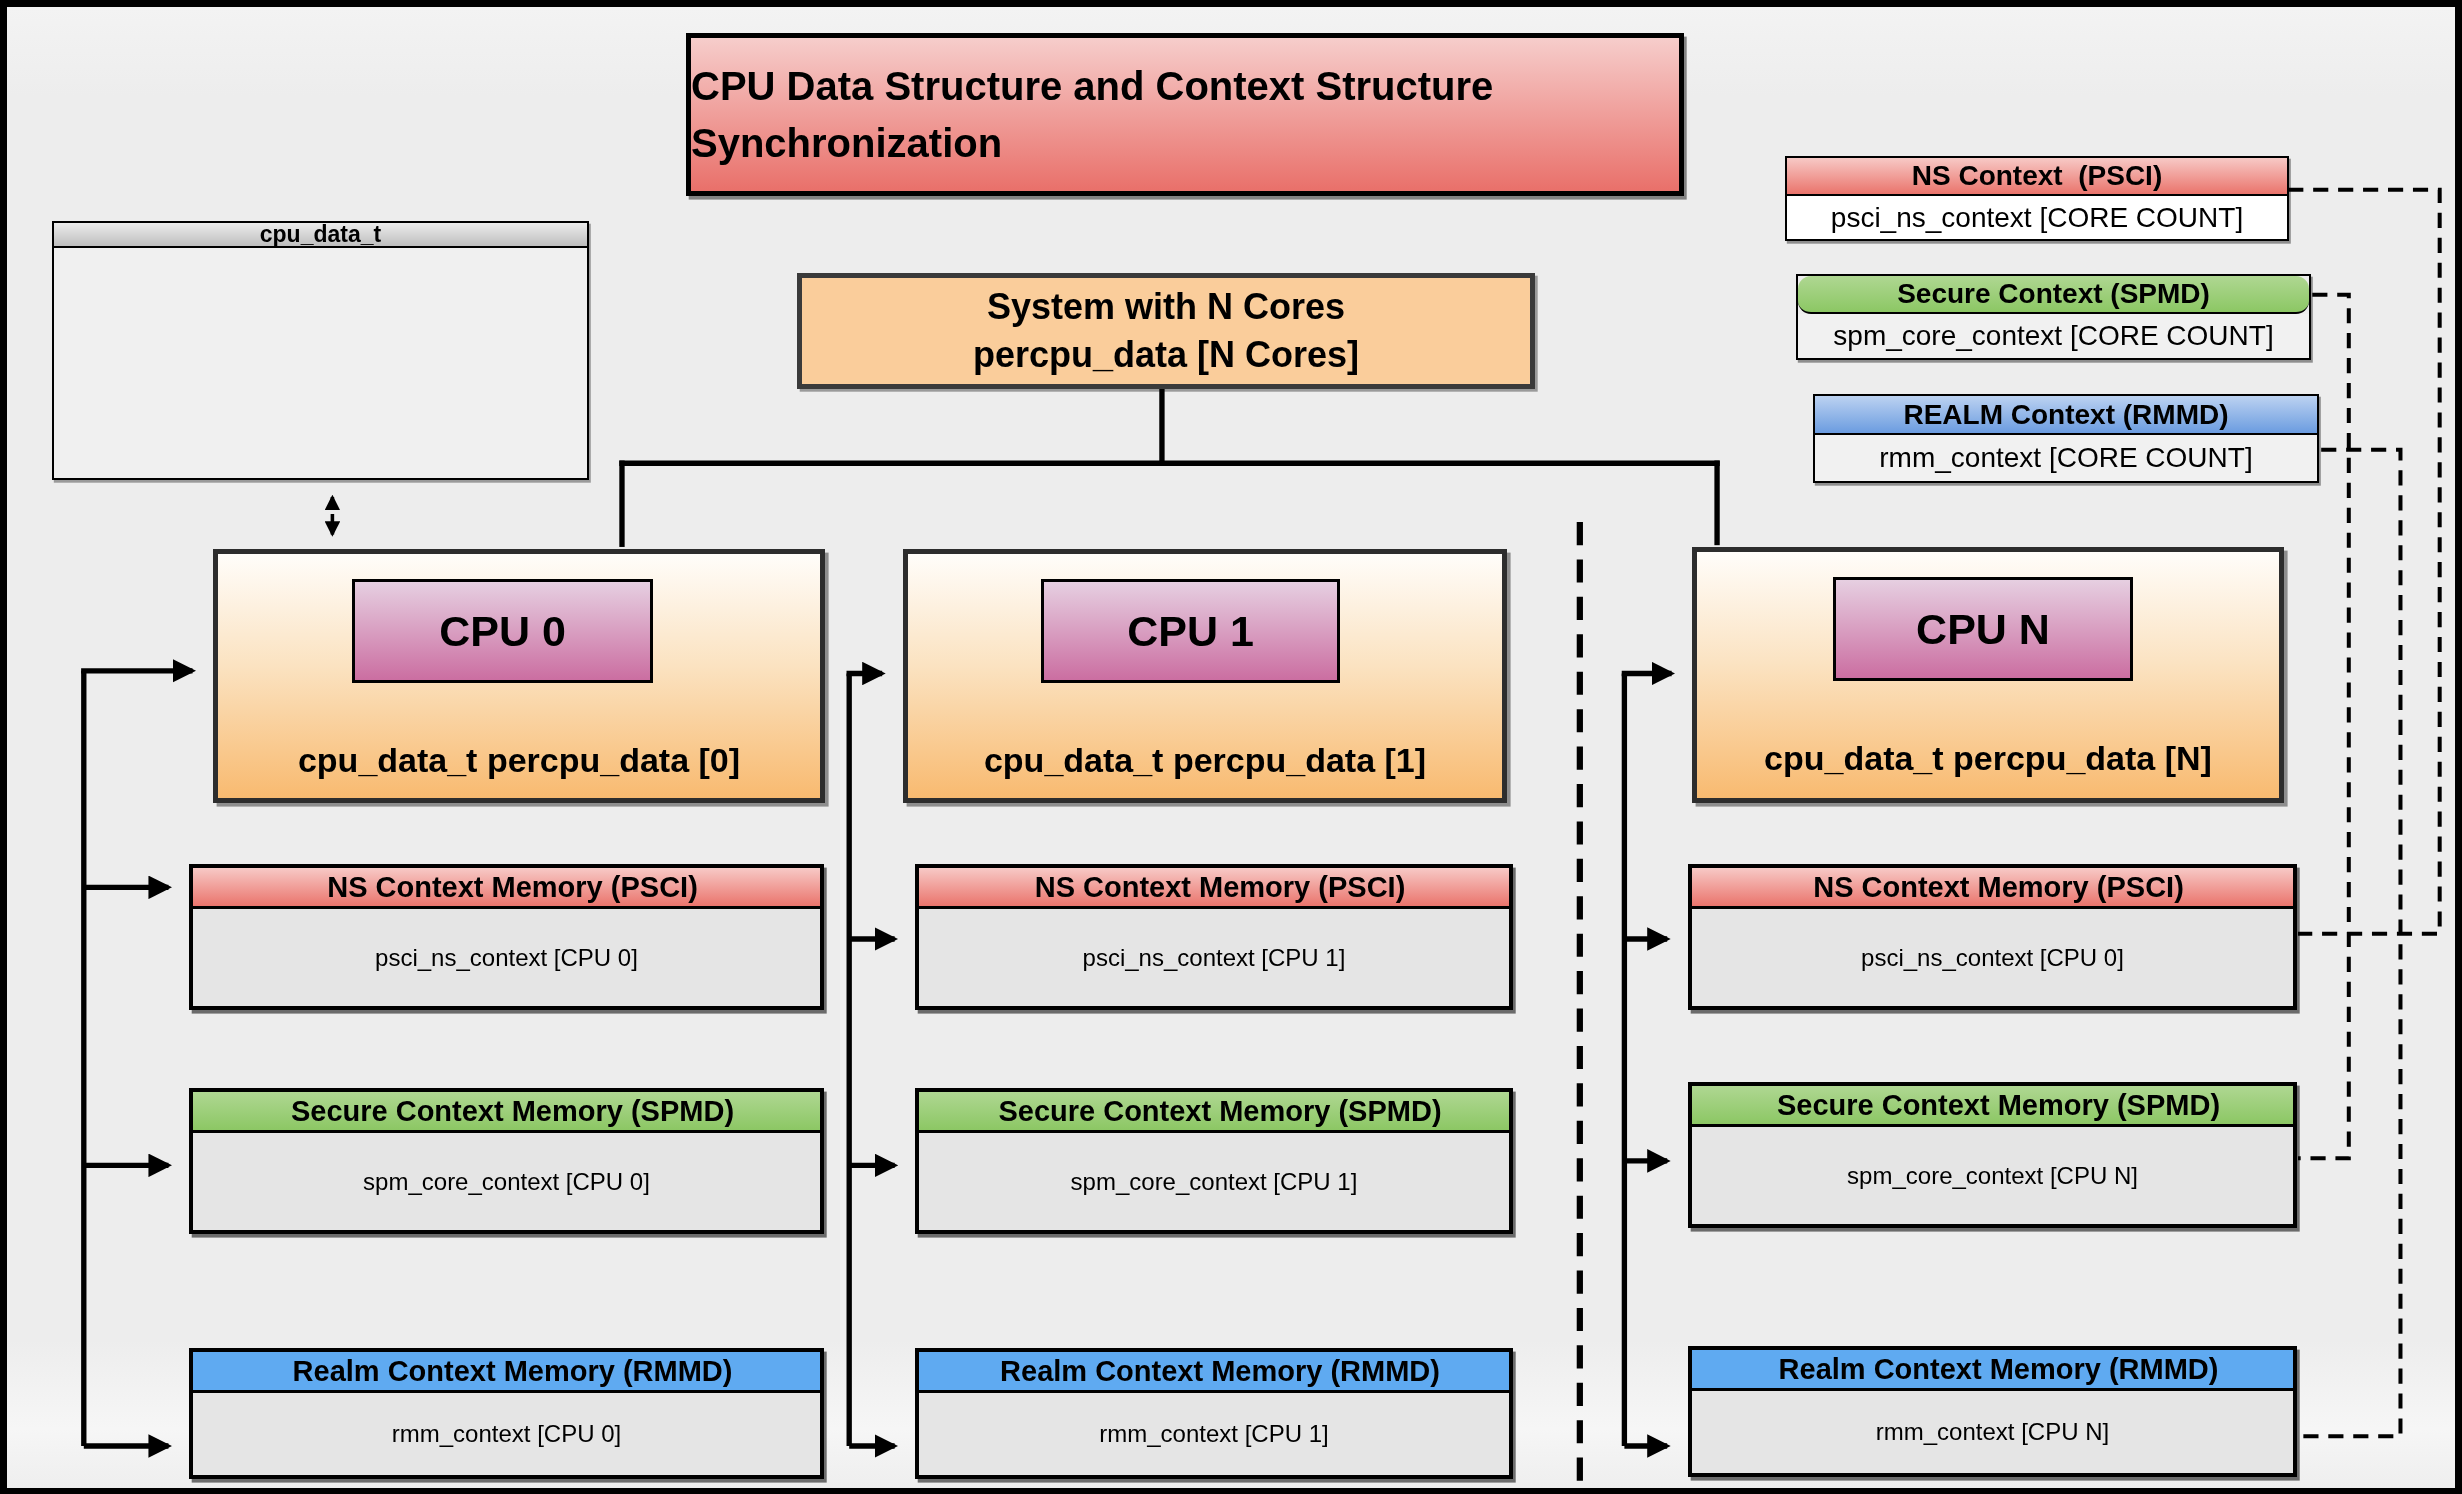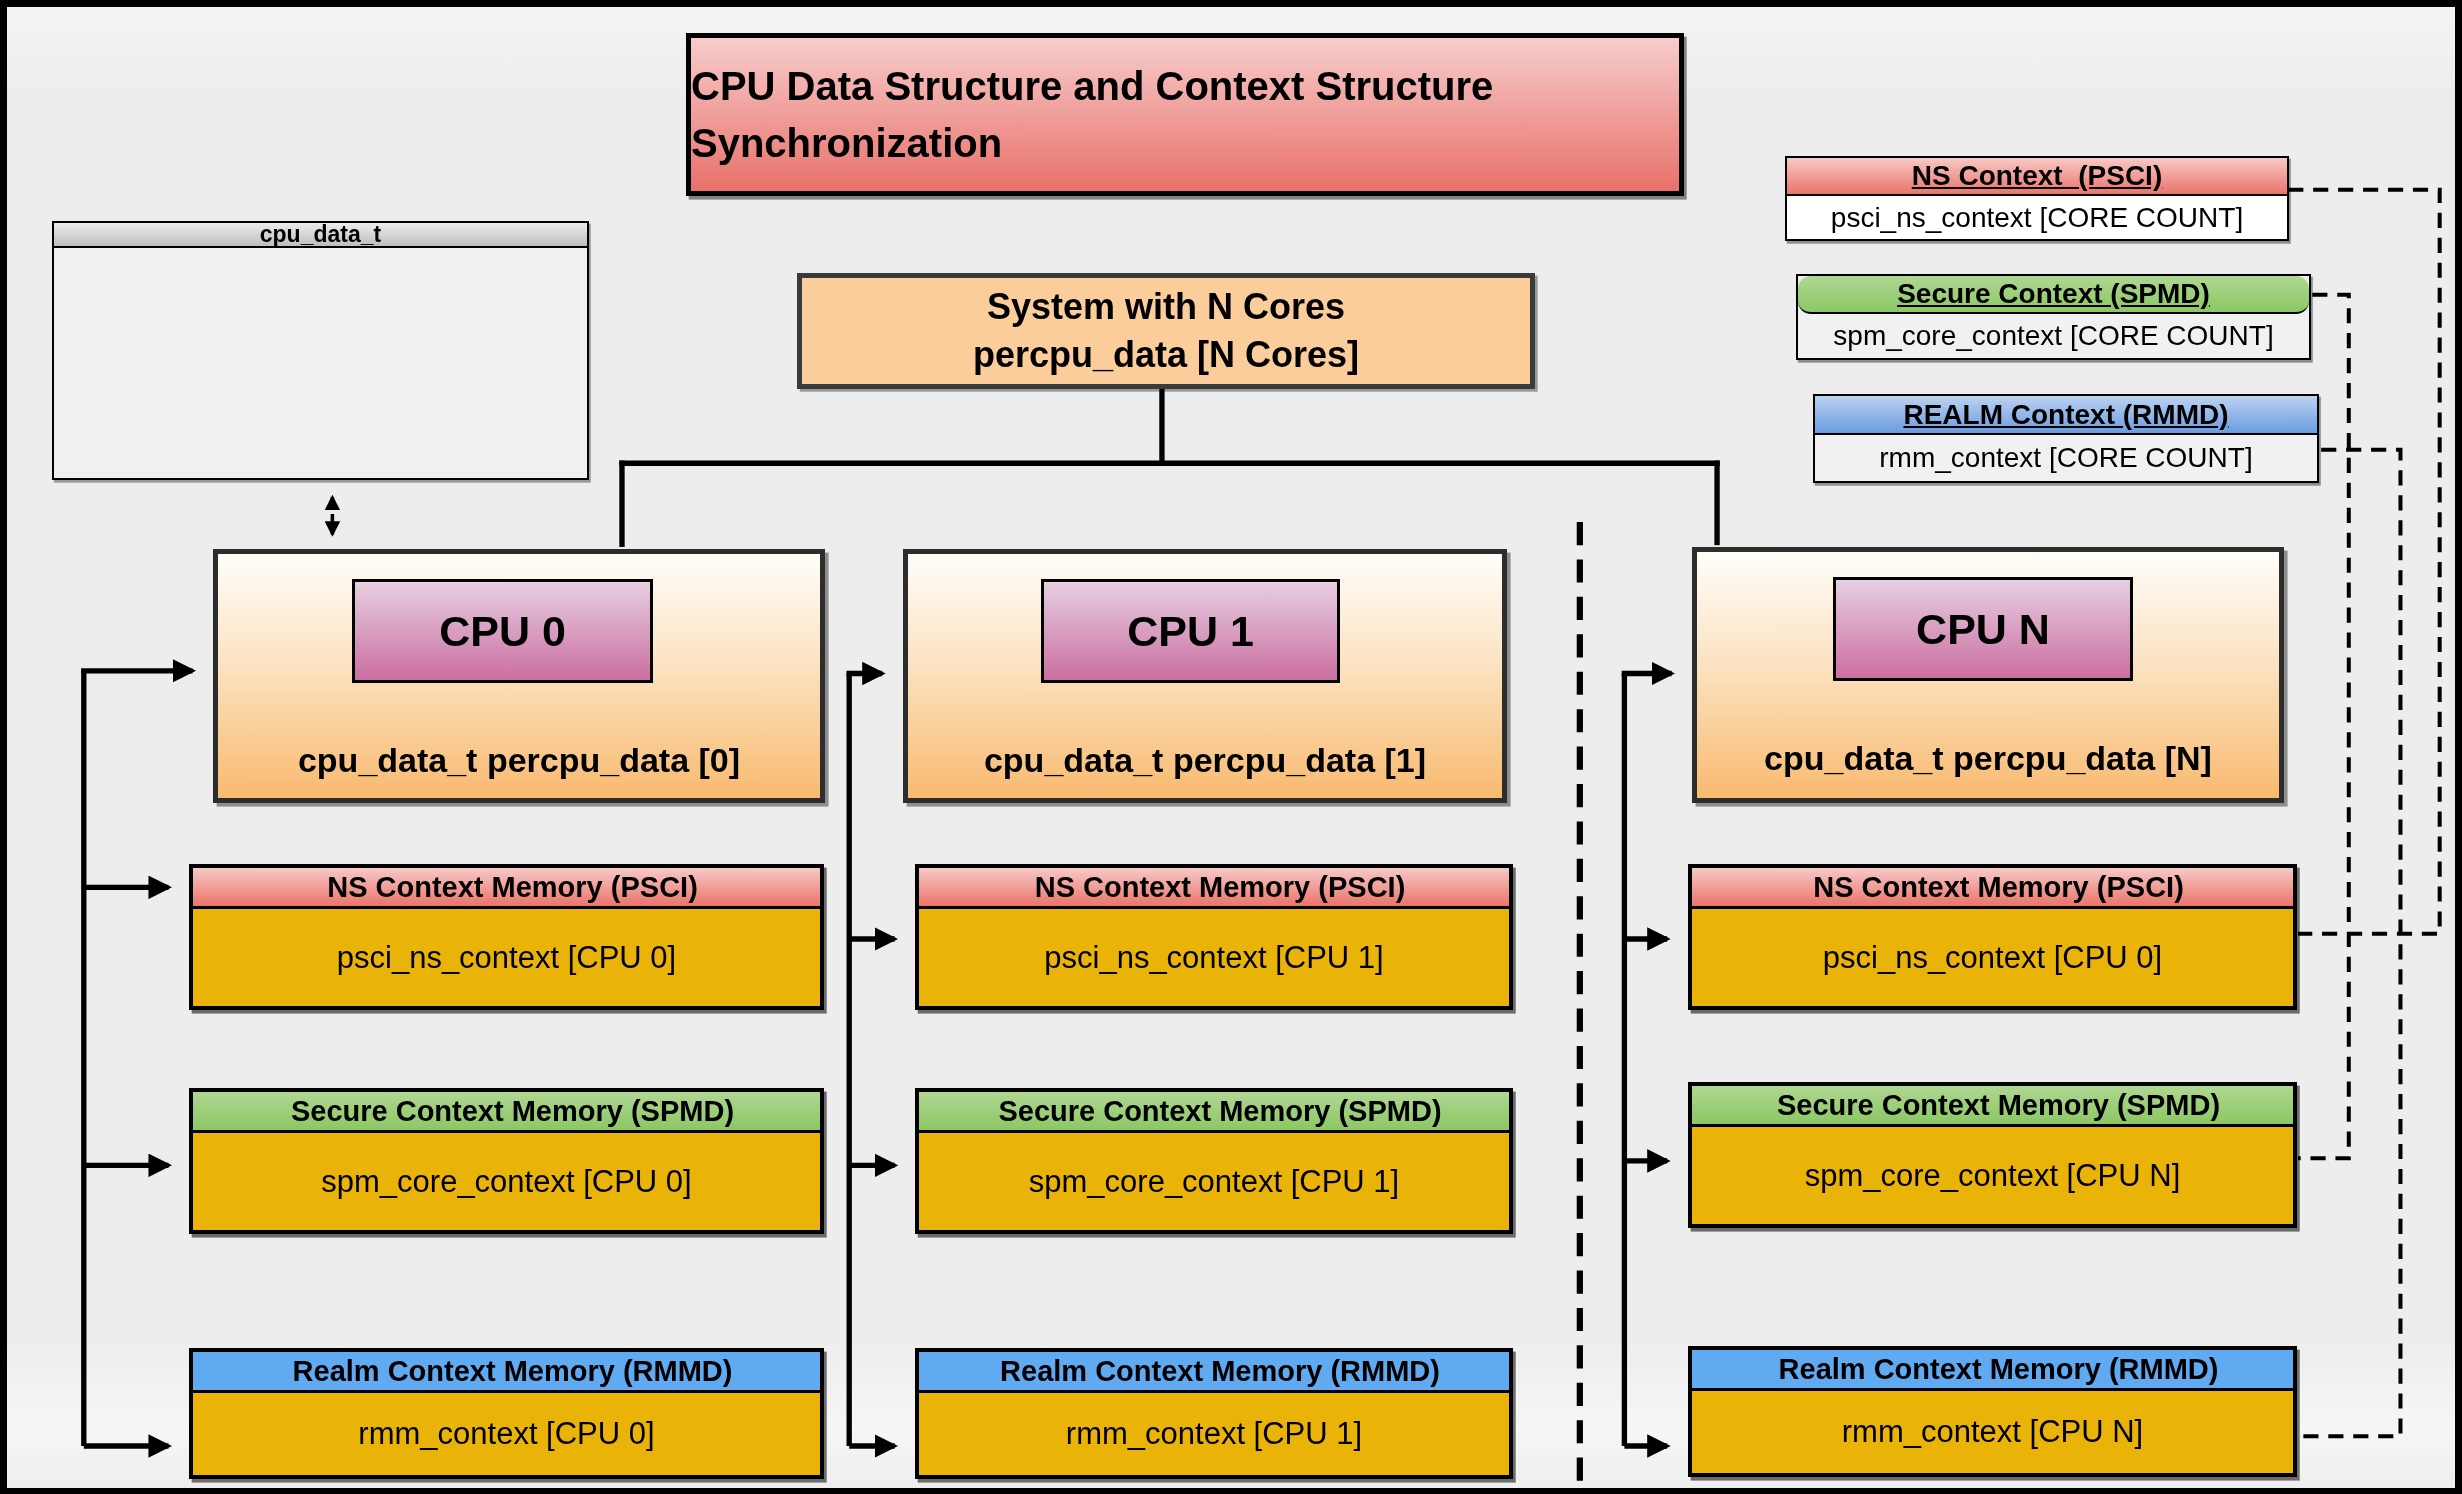--- a/index.html
+++ b/index.html
@@ -31,42 +31,42 @@
   .struct-note{font-style:italic;font-size:26px;line-height:33px;margin-top:23px;}
 
   .system-box{
     left:790px;top:266px;width:738px;height:116px;
     background:var(--orange-fill,#FACD9B);border:5.3px solid #3a3a3a;box-shadow:2.7px 2.7px 0 rgba(0,0,0,.35);
     display:flex;flex-direction:column;align-items:center;justify-content:center;
     font-size:36px;font-weight:bold;line-height:48px;text-align:center;
   }
 
   .legend{border:2.7px solid #000;box-shadow:1.8px 2.7px 0 rgba(0,0,0,.4);}
-  .legend .hdr{display:flex;align-items:center;justify-content:center;font-weight:bold;font-size:28px;border-bottom:2.7px solid #000;white-space:pre;text-decoration:underline;}
+  .legend .hdr{display:flex;align-items:center;justify-content:center;font-weight:bold;font-size:28px;border-bottom:2.7px solid #000;white-space:pre;}
   .legend .bod{display:flex;align-items:center;justify-content:center;font-size:28px;white-space:pre;}
 
   .hdr-red{background:linear-gradient(180deg,var(--red-light,#F7C9C6),var(--red-dark,#EA746C));}
   .hdr-green{background:linear-gradient(180deg,var(--green-light,#AFD792),var(--green-dark,#8CC764));}
   .hdr-blue-flat{background:var(--blue-flat,#5FAAF1);}
   .hdr-blue-grad{background:linear-gradient(180deg,var(--blue-legend-light,#BCD2F1),var(--blue-legend-dark,#6B9CE0));}
 
   .cpu-big{
     top:542px;height:254px;border:5.3px solid #2d2d2d;box-shadow:3.6px 3.6px 0 rgba(0,0,0,.4);
     background:linear-gradient(180deg,var(--cpu-grad-top,#FFFDFA) 0%,#fbe3c2 45%,var(--cpu-grad-bottom,#F8BA70) 100%);
   }
   .cpu-label{
     position:absolute;top:25px;height:104px;border:3.6px solid #000;
     background:linear-gradient(180deg,var(--pink-light,#E6CFE1),var(--pink-dark,#CB6EA1));
     display:flex;align-items:center;justify-content:center;font-size:43px;font-weight:bold;
   }
   .cpu-data-label{position:absolute;left:0;top:159px;width:100%;text-align:center;font-size:34px;font-weight:bold;white-space:pre;margin-top:28px;}
 
   .mem{border:4.5px solid #000;box-shadow:2.7px 3.6px 0 rgba(0,0,0,.55);background:#fff;}
   .mem .hdr{height:41px;border-bottom:3.6px solid #000;display:flex;align-items:center;justify-content:center;font-weight:bold;font-size:29px;white-space:pre;padding-left:12px;}
-  .mem .bod{display:flex;align-items:center;justify-content:center;font-size:31px;background:#eab308;white-space:pre;}
+  .mem .bod{display:flex;align-items:center;justify-content:center;font-size:24px;background:#e5e5e5;white-space:pre;}
   .mem-tall .bod{height:97px;}
   .mem-short .bod{height:82px;}
 </style>
 </head>
 <body>
 
 <div class="canvas">
 
   <svg class="wires" viewBox="0 0 2747 1661" width="2448" height="1480">
     <defs>

